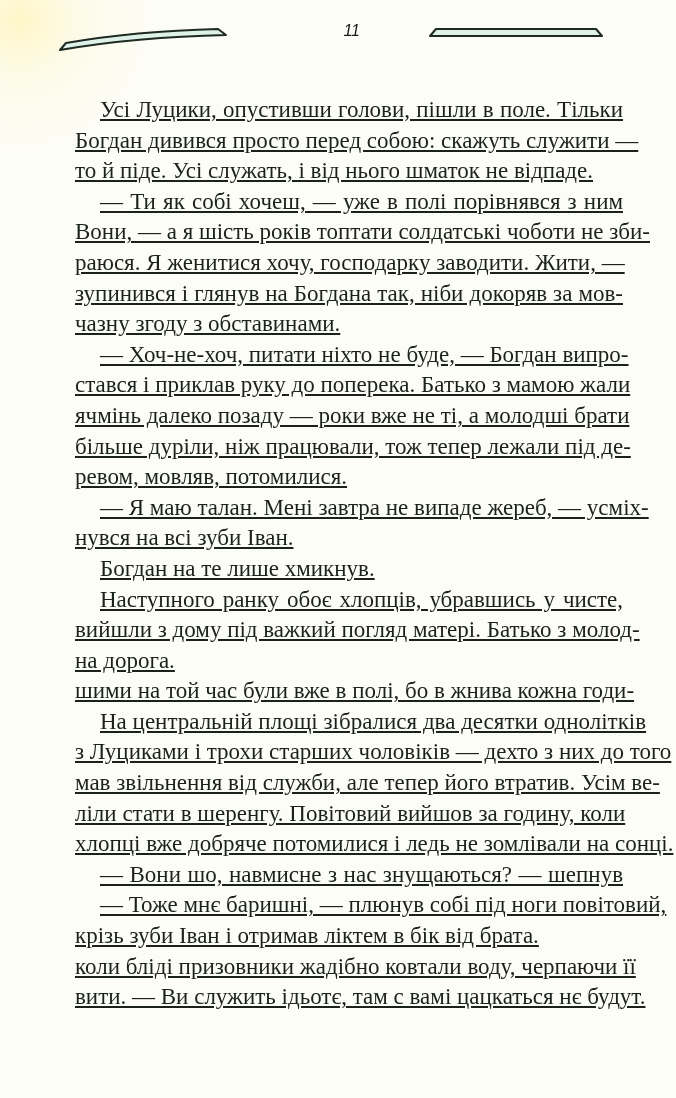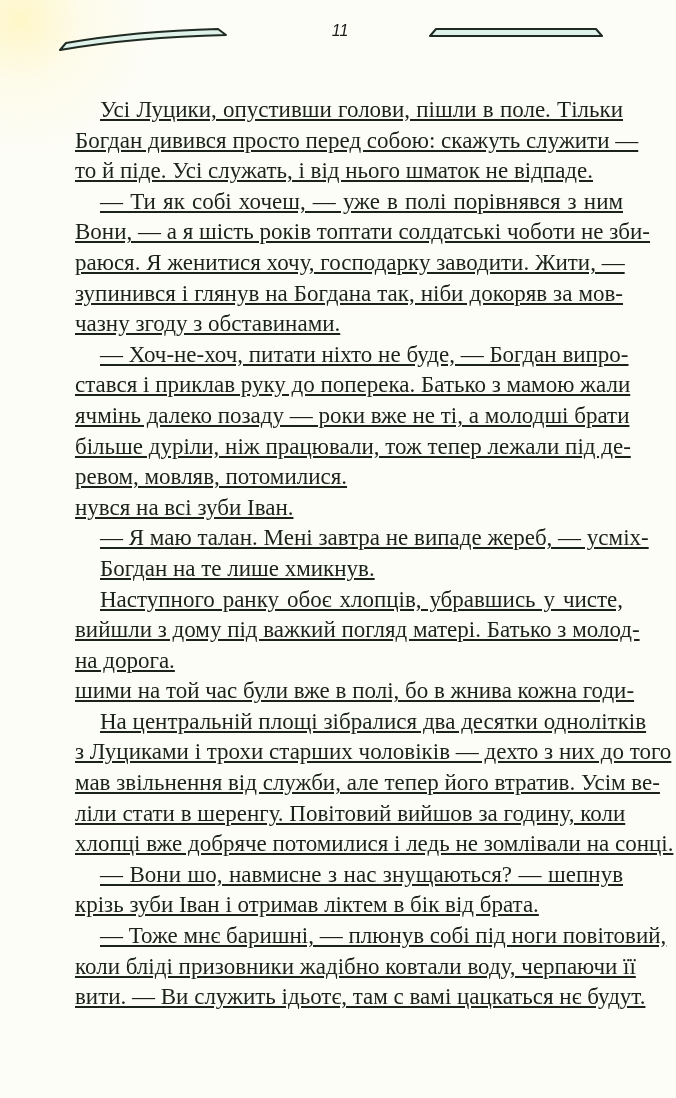--- a/index.html
+++ b/index.html
@@ -40,21 +40,21 @@
       left: 428px;
       top: 27px;
       width: 176px;
       height: 10px;
     }
     .page-number {
       position: absolute;
       left: 320px;
       top: 22px;
       width: 40px;
-      text-align: center;
+      text-align: right;
       font-family: "Liberation Sans", sans-serif;
       font-style: italic;
       font-size: 16px;
       color: #1a1a1a;
     }
     .body-text {
       position: absolute;
       left: 75px;
       top: 95px;
       width: 548px;
@@ -100,31 +100,31 @@
       <span class="line indent">— Ти як собі хочеш, — уже в полі порівнявся з ним</span>
       <span class="line">Вони, — а я шість років топтати солдатські чоботи не зби-</span>
       <span class="line">раюся. Я женитися хочу, господарку заводити. Жити, —</span>
       <span class="line">зупинився і глянув на Богдана так, ніби докоряв за мов-</span>
       <span class="line last">чазну згоду з обставинами.</span>
       <span class="line indent">— Хоч-не-хоч, питати ніхто не буде, — Богдан випро-</span>
       <span class="line">стався і приклав руку до поперека. Батько з мамою жали</span>
       <span class="line">ячмінь далеко позаду — роки вже не ті, а молодші брати</span>
       <span class="line">більше дуріли, ніж працювали, тож тепер лежали під де-</span>
       <span class="line last">ревом, мовляв, потомилися.</span>
+      <span class="line indent">— Я маю талан. Мені завтра не випаде жереб, — усміх-</span>
       <span class="line last">нувся на всі зуби Іван.</span>
-      <span class="line indent">— Я маю талан. Мені завтра не випаде жереб, — усміх-</span>
       <span class="line indent last">Богдан на те лише хмикнув.</span>
       <span class="line indent">Наступного ранку обоє хлопців, убравшись у чисте,</span>
       <span class="line">вийшли з дому під важкий погляд матері. Батько з молод-</span>
       <span class="line last">на дорога.</span>
       <span class="line">шими на той час були вже в полі, бо в жнива кожна годи-</span>
       <span class="line indent">На центральній площі зібралися два десятки однолітків</span>
       <span class="line">з Луциками і трохи старших чоловіків — дехто з них до того</span>
       <span class="line">мав звільнення від служби, але тепер його втратив. Усім ве-</span>
       <span class="line">ліли стати в шеренгу. Повітовий вийшов за годину, коли</span>
       <span class="line">хлопці вже добряче потомилися і ледь не зомлівали на сонці.</span>
       <span class="line indent">— Вони шо, навмисне з нас знущаються? — шепнув</span>
+      <span class="line indent">— Тоже мнє баришні, — плюнув собі під ноги повітовий,</span>
       <span class="line last">крізь зуби Іван і отримав ліктем в бік від брата.</span>
-      <span class="line indent">— Тоже мнє баришні, — плюнув собі під ноги повітовий,</span>
       <span class="line">коли бліді призовники жадібно ковтали воду, черпаючи її</span>
       <span class="line">вити. — Ви служить ідьотє, там с вамі цацкаться нє будут.</span>
     </div>
 </div>
 
 </body></html>

